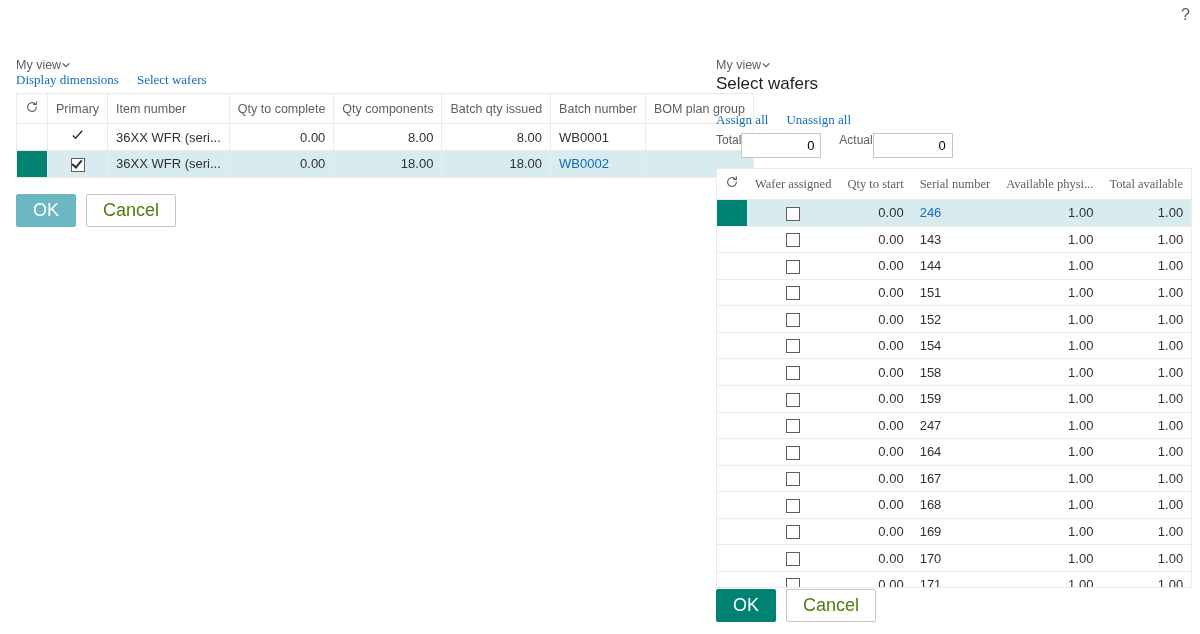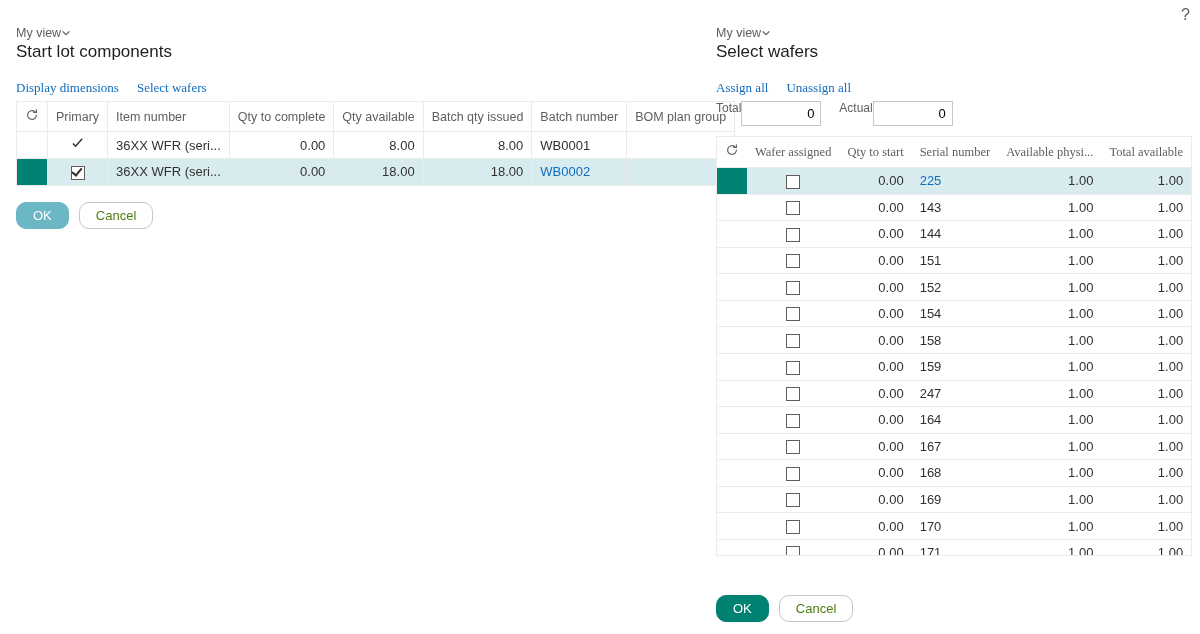--- a/index.html
+++ b/index.html
@@ -4,21 +4,21 @@
 <style>
   * { box-sizing: border-box; }
   html, body { margin:0; padding:0; font-family: "Segoe UI", Arial, sans-serif; font-size:13px; color:#323130; background:#fff; width:1200px; height:634px; overflow:hidden; }
   .app { display:flex; width:1200px; height:634px; position:relative; }
   .help-icon { position:absolute; top:6px; right:10px; color:#605e5c; font-size:16px; cursor:pointer; }
 
   .left-pane  { width:700px; padding:26px 16px 16px 16px; position:relative; height:634px; }
   .divider    { width:1px; background:#edebe9; height:634px; }
   .right-pane { flex:1; padding:26px 16px 16px 16px; position:relative; height:634px; }
 
-  .myview { font-size:12.5px; color:#605e5c; display:flex; align-items:center; cursor:pointer; }
+  .myview { font-size:12.5px; color:#605e5c; display:flex; align-items:center; cursor:pointer;margin-top:32px; }
   .myview svg { width:10px; height:10px; }
   .page-title { font-size:17px; font-weight:400; color:#201f1e; margin:2px 0 18px 0; }
 
   .linkbar { display:flex; gap:18px; margin-bottom:5px;font-family:Liberation Serif, serif; }
   .linkbar span { color:#0f6cbf; font-size:13px; cursor:pointer; }
 
   
   table.grid { border-collapse:collapse; width:100%; }
   th { text-align:left; font-weight:400; font-size:12.5px; color:#605e5c; padding:6px 8px; border:1px solid #edebe9; background:#fff; white-space:nowrap; }
   td { font-size:13px; padding:5px 8px; border:1px solid #edebe9; height:26px; white-space:nowrap; }
@@ -28,21 +28,21 @@
   tr.selected td { background:#d8ecf0; }
   tr.selected .selbar { background:#008272; }
   .selbar { width:3px; padding:0; }
   td.mark { text-align:center; width:28px; }
   td.mark svg { width:13px; height:13px; }
   .link { color:#0f6cbf; cursor:pointer; }
   .cbx { width:14px; height:14px; border:1px solid #605e5c; display:inline-block; vertical-align:middle; position:relative; background:#fff; }
   .cbx.checked::after { content:""; position:absolute; left:2px; top:-1px; width:4px; height:8px; border:solid #323130; border-width:0 2px 2px 0; transform:rotate(40deg); }
 
   .btn-row { display:flex; gap:10px; margin-top:16px; }
-  .btn { padding:5px 16px; font-size:13px; border-radius:10px; cursor:pointer; }
+  .btn { padding:5px 16px; font-size:18px; border-radius:2px; cursor:pointer; }
   .btn.primary   { background:#6bb8c4; color:#fff; border:1px solid #6bb8c4; }
   .btn.primary2  { background:#008272; color:#fff; border:1px solid #008272; }
   .btn.secondary { background:#fff; color:#4d7c0f; border:1px solid #c8c6c4; }
 
   
   .totals { display:flex; gap:18px; margin-bottom:10px; }
   .fld     { display:flex; }
   .fld label { font-size:12px; color:#605e5c; margin-bottom:2px; }
   .fld input { width:80px; padding:4px 6px; border:1px solid #c8c6c4; font-size:13px; text-align:right; }
 
@@ -60,39 +60,38 @@
 <div class="app">
   <span class="help-icon">?</span>
 
   <div class="left-pane">
     <div class="myview">
       <span>My view</span>
       <svg viewBox="0 0 12 12">
           <path d="M2 4l4 4 4-4" fill="none" stroke="#605e5c" stroke-width="1.5"></path>
         </svg>
     </div>
-    <div class="page-title">Start lot components</div>
 
     <div class="linkbar">
       <span>Display dimensions</span>
       <span>Select wafers</span>
     </div>
 
     <table class="grid">
       <thead>
         <tr>
           <th class="refresh-cell">
             <svg viewBox="0 0 16 16" fill="none">
                 <path d="M13 8a5 5 0 1 1-1.8-3.8M13 2v3h-3" stroke="#605e5c" stroke-width="1.3" stroke-linecap="round"></path>
               </svg>
           </th>
           <th>Primary</th>
           <th>Item number</th>
           <th class="num">Qty to complete</th>
-          <th class="num">Qty available</th>
+          <th class="num">Qty components</th>
           <th class="num">Batch qty issued</th>
           <th>Batch number</th>
           <th>BOM plan group</th>
         </tr>
       </thead>
       <tbody id="left-rows">
           <tr>
             <td class="selbar"></td>
             <td class="mark"><svg viewBox="0 0 14 14">
                 <path d="M2 7l3 3 7-8" fill="none" stroke="#323130" stroke-width="1.6"></path>
@@ -167,21 +166,21 @@
               <span>Total available</span>
               
             </th>
           </tr>
         </thead>
         <tbody id="right-rows">
             <tr class="selected">
               <td class="selbar"></td>
               <td class="mark"><span class="cbx"></span></td>
               <td class="num">0.00</td>
-              <td><span class="link">225</span></td>
+              <td><span class="link">246</span></td>
               <td class="num">1.00</td>
               <td class="num">1.00</td>
             </tr>
             <tr>
               <td class="selbar"></td>
               <td class="mark"><span class="cbx"></span></td>
               <td class="num">0.00</td>
               <td>143</td>
               <td class="num">1.00</td>
               <td class="num">1.00</td>

